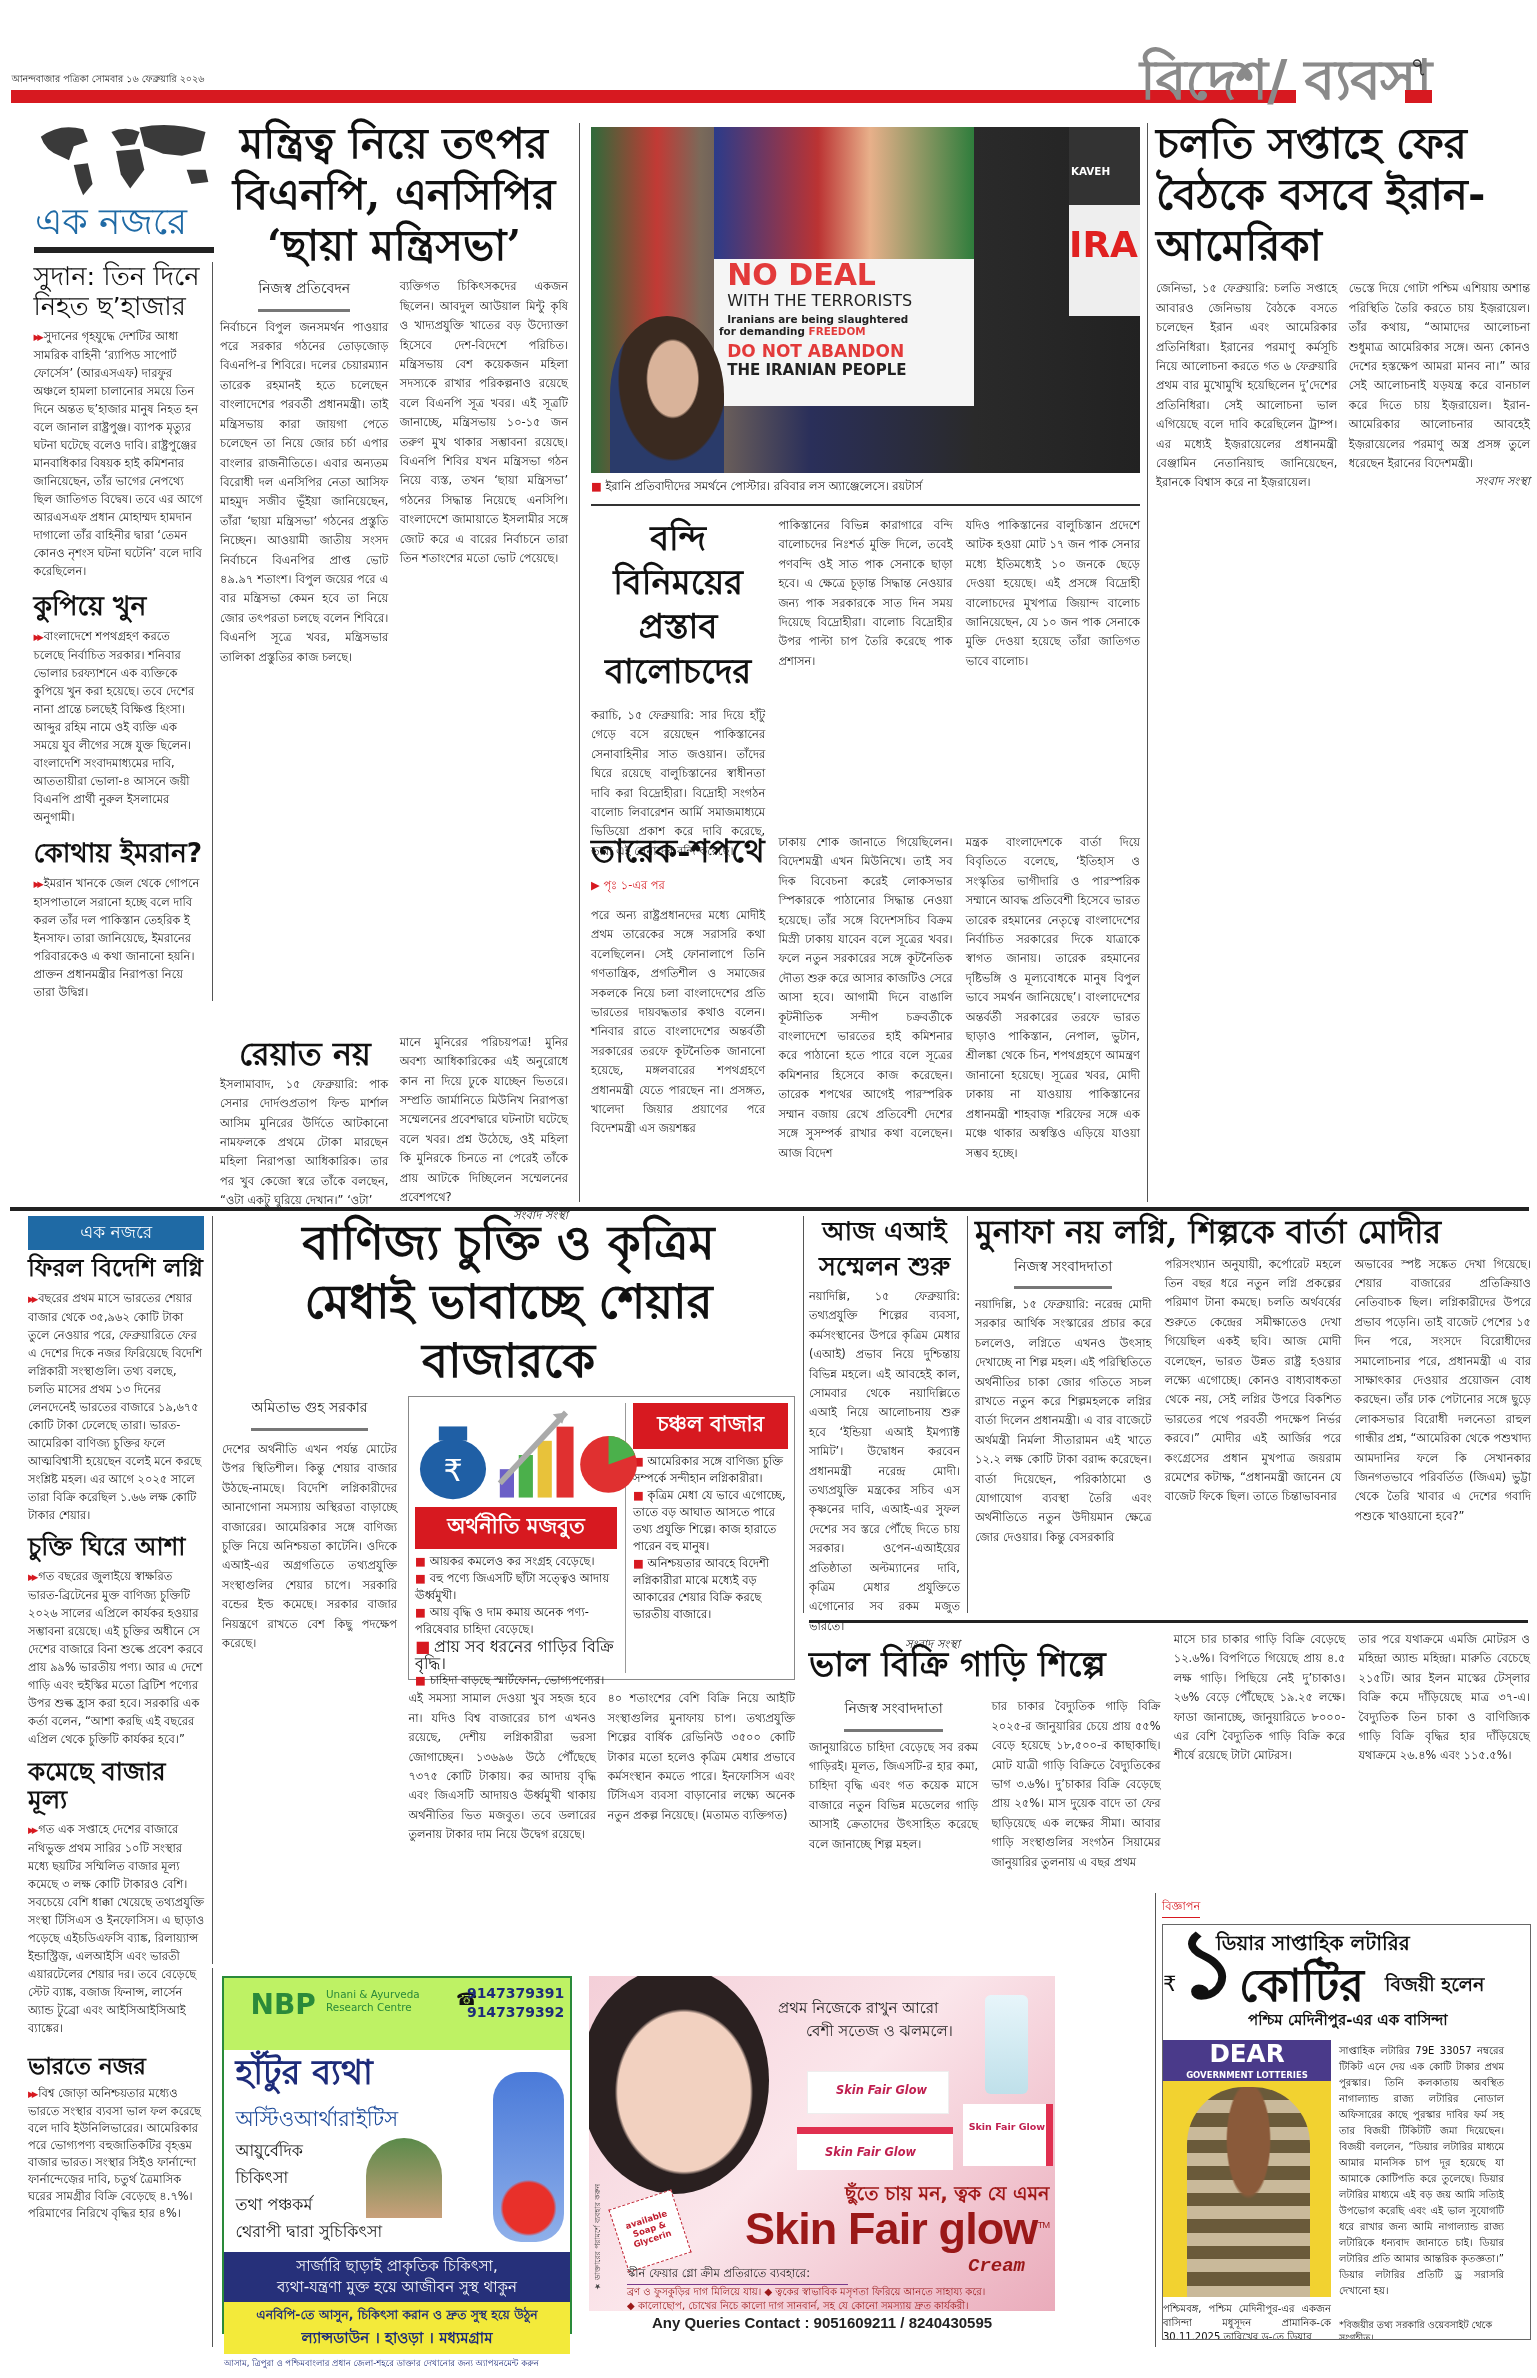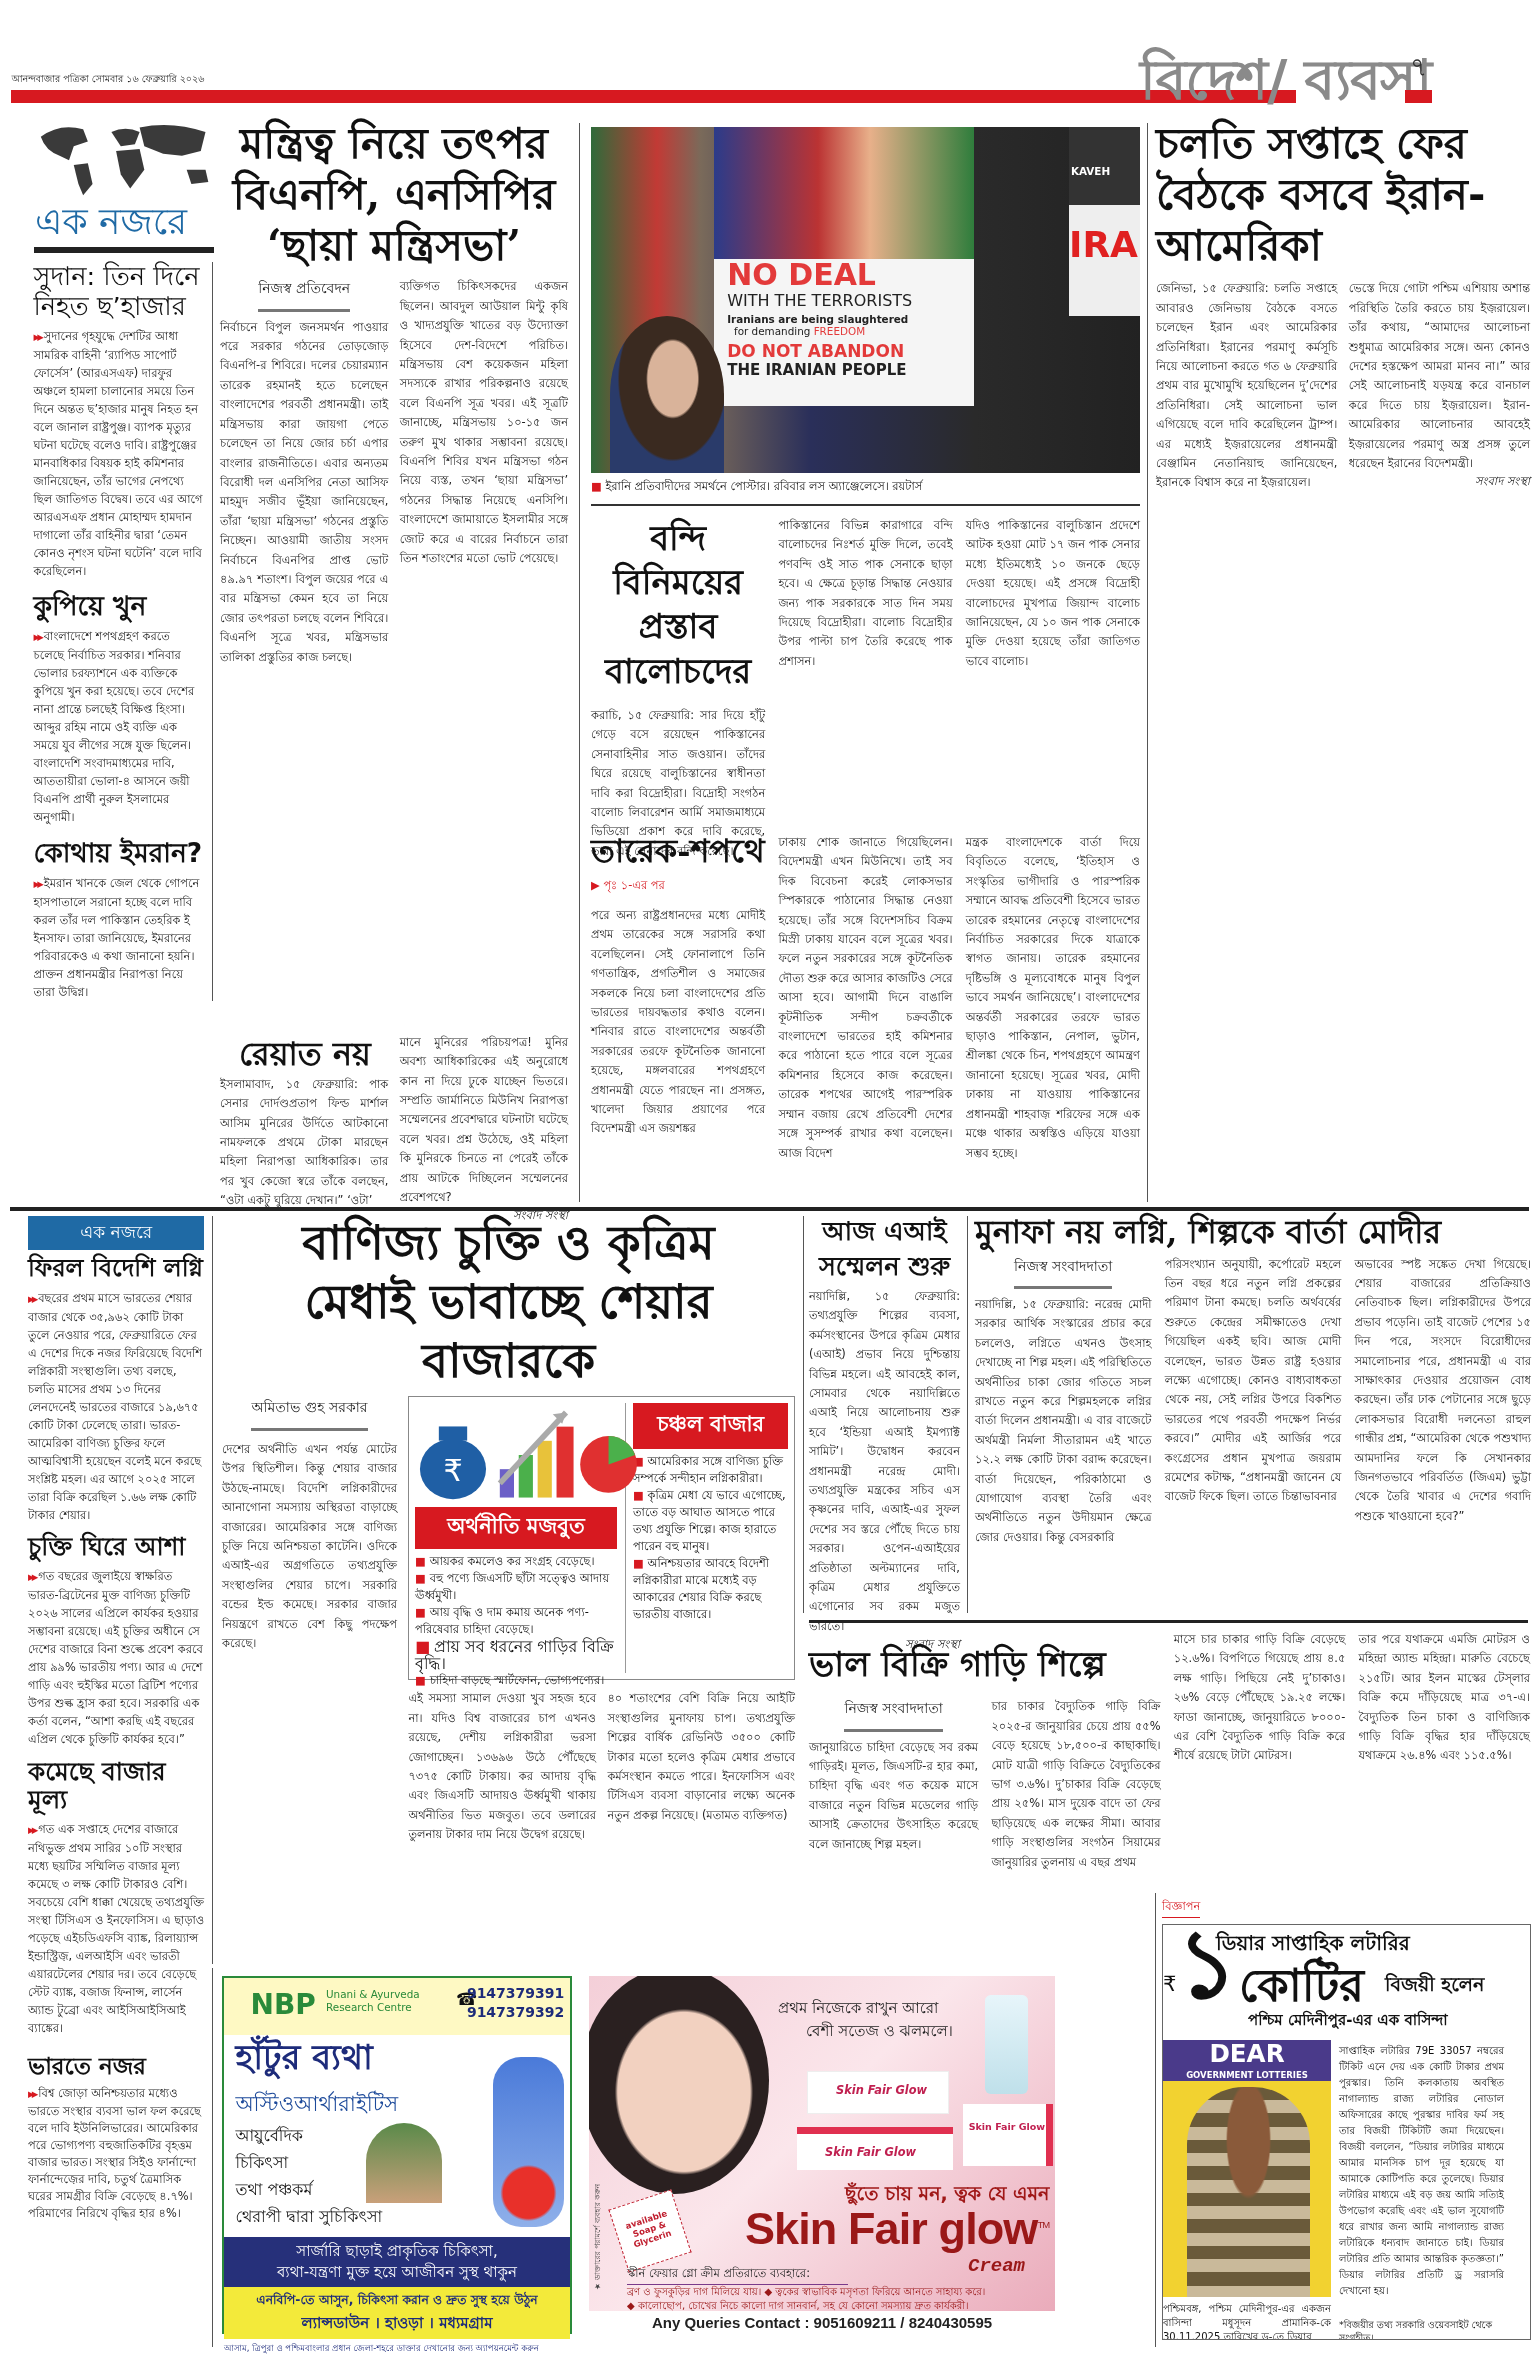--- a/index.html
+++ b/index.html
@@ -70,21 +70,21 @@
   </div>
 </div>
 
 <div class="vrule" style="left:579px;top:123px;height:1079px"></div>
 <div class="abs" style="left:591px;top:127px;width:549px;height:346px;background:linear-gradient(90deg,#2f6a3a 0,#c23a35 12%,#7a6a5a 20%,#2a2f5a 40%,#2a2a2a 70%,#222 100%);overflow:hidden">
   <div class="abs" style="left:123px;top:0;width:260px;height:279px;background:#f5f5f5">
     <div style="height:132px;background:linear-gradient(90deg,#2b3b8a 0,#b33 40%,#e8b08a 60%,#2f7d3c 100%)"></div>
     <div style="font-family:'DejaVu Sans',sans-serif;font-weight:bold;font-size:30px;color:#e33a3a;padding-left:13.2px;line-height:1.05">NO DEAL</div>
     <div style="font-family:'DejaVu Sans',sans-serif;font-size:16px;color:#222;padding-left:13.2px">WITH THE TERRORISTS</div>
     <div style="font-size:10.4px;font-weight:bold;color:#222;padding-left:13.2px;margin-top:3.8px">Iranians are being slaughtered</div>
-    <div style="font-size:10.4px;font-weight:normal;color:#222;padding-left:20px"><span>for demanding </span><span style="color:#e33a3a">FREEDOM</span></div>
+    <div style="font-size:10.4px;font-weight:bold;color:#222;padding-left:5px"><span>for demanding </span><span style="color:#e33a3a">FREEDOM</span></div>
     <div style="font-size:17px;font-weight:bold;color:#e33a3a;padding-left:13.2px;margin-top:3.8px">DO NOT ABANDON</div>
     <div style="font-size:15px;font-weight:bold;color:#222;padding-left:13.2px">THE IRANIAN PEOPLE</div>
   </div>
   <div class="abs" style="left:478px;top:0;width:71px;height:189px;background:#eee">
     <div style="background:#333;color:#fff;font-size:10.4px;font-weight:bold;padding:38px 1.9px 28px">KAVEH</div>
     <div style="color:#e02020;font-size:36px;font-weight:bold;margin-top:19px">IRA</div>
   </div>
   <div class="abs" style="left:19px;top:189px;width:114px;height:157px;background:radial-gradient(ellipse at 55% 40%,#d9b39a 0 28%,#3a2a20 30% 60%,#2a3b6a 62%);border-radius:50% 50% 0 0"></div>
 </div>
 <div class="abs" style="left:591px;top:478px;width:549px;font-size:11.4px">
@@ -225,21 +225,21 @@
         </div>
         <div class="txt" style="flex:1;font-size:11.4px;line-height:19.4px">চার চাকার বৈদ্যুতিক গাড়ি বিক্রি ২০২৫-র জানুয়ারির চেয়ে প্রায় ৫৫% বেড়ে হয়েছে ১৮,৫০০-র কাছাকাছি। মোট যাত্রী গাড়ি বিক্রিতে বৈদ্যুতিকের ভাগ ৩.৬%। দু’চাকার বিক্রি বেড়েছে প্রায় ২৫%। মাস দুয়েক বাদে তা ফের ছাড়িয়েছে এক লক্ষের সীমা। আবার গাড়ি সংস্থাগুলির সংগঠন সিয়ামের জানুয়ারির তুলনায় এ বছর প্রথম</div>
       </div>
     </div>
     <div class="txt" style="flex:1;font-size:11.4px;line-height:19.4px">মাসে চার চাকার গাড়ি বিক্রি বেড়েছে ১২.৬%। বিপণিতে গিয়েছে প্রায় ৪.৫ লক্ষ গাড়ি। পিছিয়ে নেই দু’চাকাও। ২৬% বেড়ে পৌঁছেছে ১৯.২৫ লক্ষে। ফাডা জানাচ্ছে, জানুয়ারিতে ৮০০০-এর বেশি বৈদ্যুতিক গাড়ি বিক্রি করে শীর্ষে রয়েছে টাটা মোটরস।</div>
     <div class="txt" style="flex:1;font-size:11.4px;line-height:19.4px">তার পরে যথাক্রমে এমজি মোটরস ও মহিন্দ্রা অ্যান্ড মহিন্দ্রা। মারুতি বেচেছে ২১৫টি। আর ইলন মাস্কের টেস্‌লার বিক্রি কমে দাঁড়িয়েছে মাত্র ৩৭-এ। বৈদ্যুতিক তিন চাকা ও বাণিজ্যিক গাড়ি বিক্রি বৃদ্ধির হার দাঁড়িয়েছে যথাক্রমে ২৬.৪% এবং ১১৫.৫%।</div>
   </div>
 </div>
 
 <div class="abs" style="left:222px;top:1976px;width:350px;height:358px;border:2.8px solid #2a8a3a;background:#fff">
-  <div style="background:#fef9c3;height:57px;position:relative">
+  <div style="background:#bef264;height:72px;position:relative">
     <div style="position:absolute;left:26.5px;top:9.5px;font-size:28px;color:#2a8a3a;font-weight:bold">NBP</div>
     <div style="position:absolute;left:102px;top:9.5px;font-size:10.4px;color:#2a8a3a;line-height:13.2px">
         <div>Unani &amp; Ayurveda</div>
         <div>Research Centre</div>
       </div>
     <div style="position:absolute;left:232px;top:11.4px;font-size:17px">☎</div>
     <div style="position:absolute;right:5.7px;top:5.7px;font-size:14px;font-weight:bold;color:#1d2b7a;line-height:19px">
         <div>9147379391</div>
         <div>9147379392</div>
       </div>

